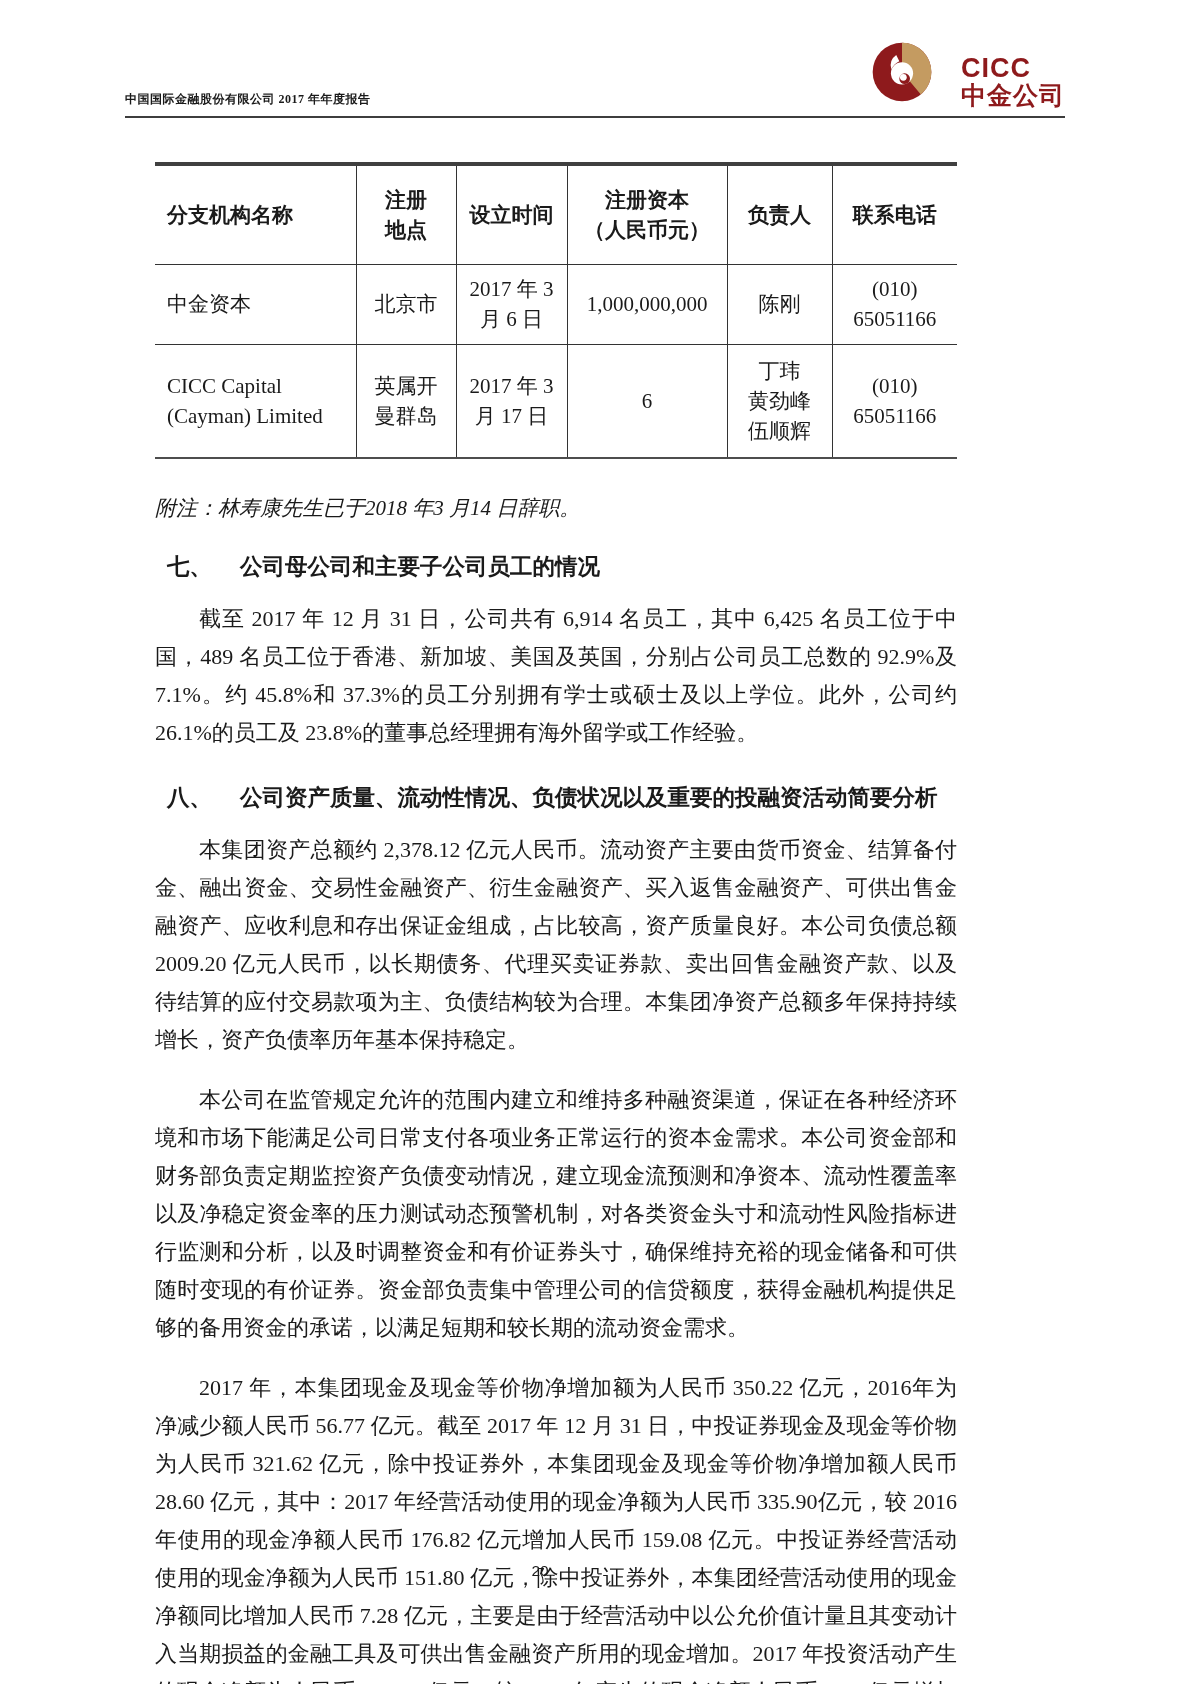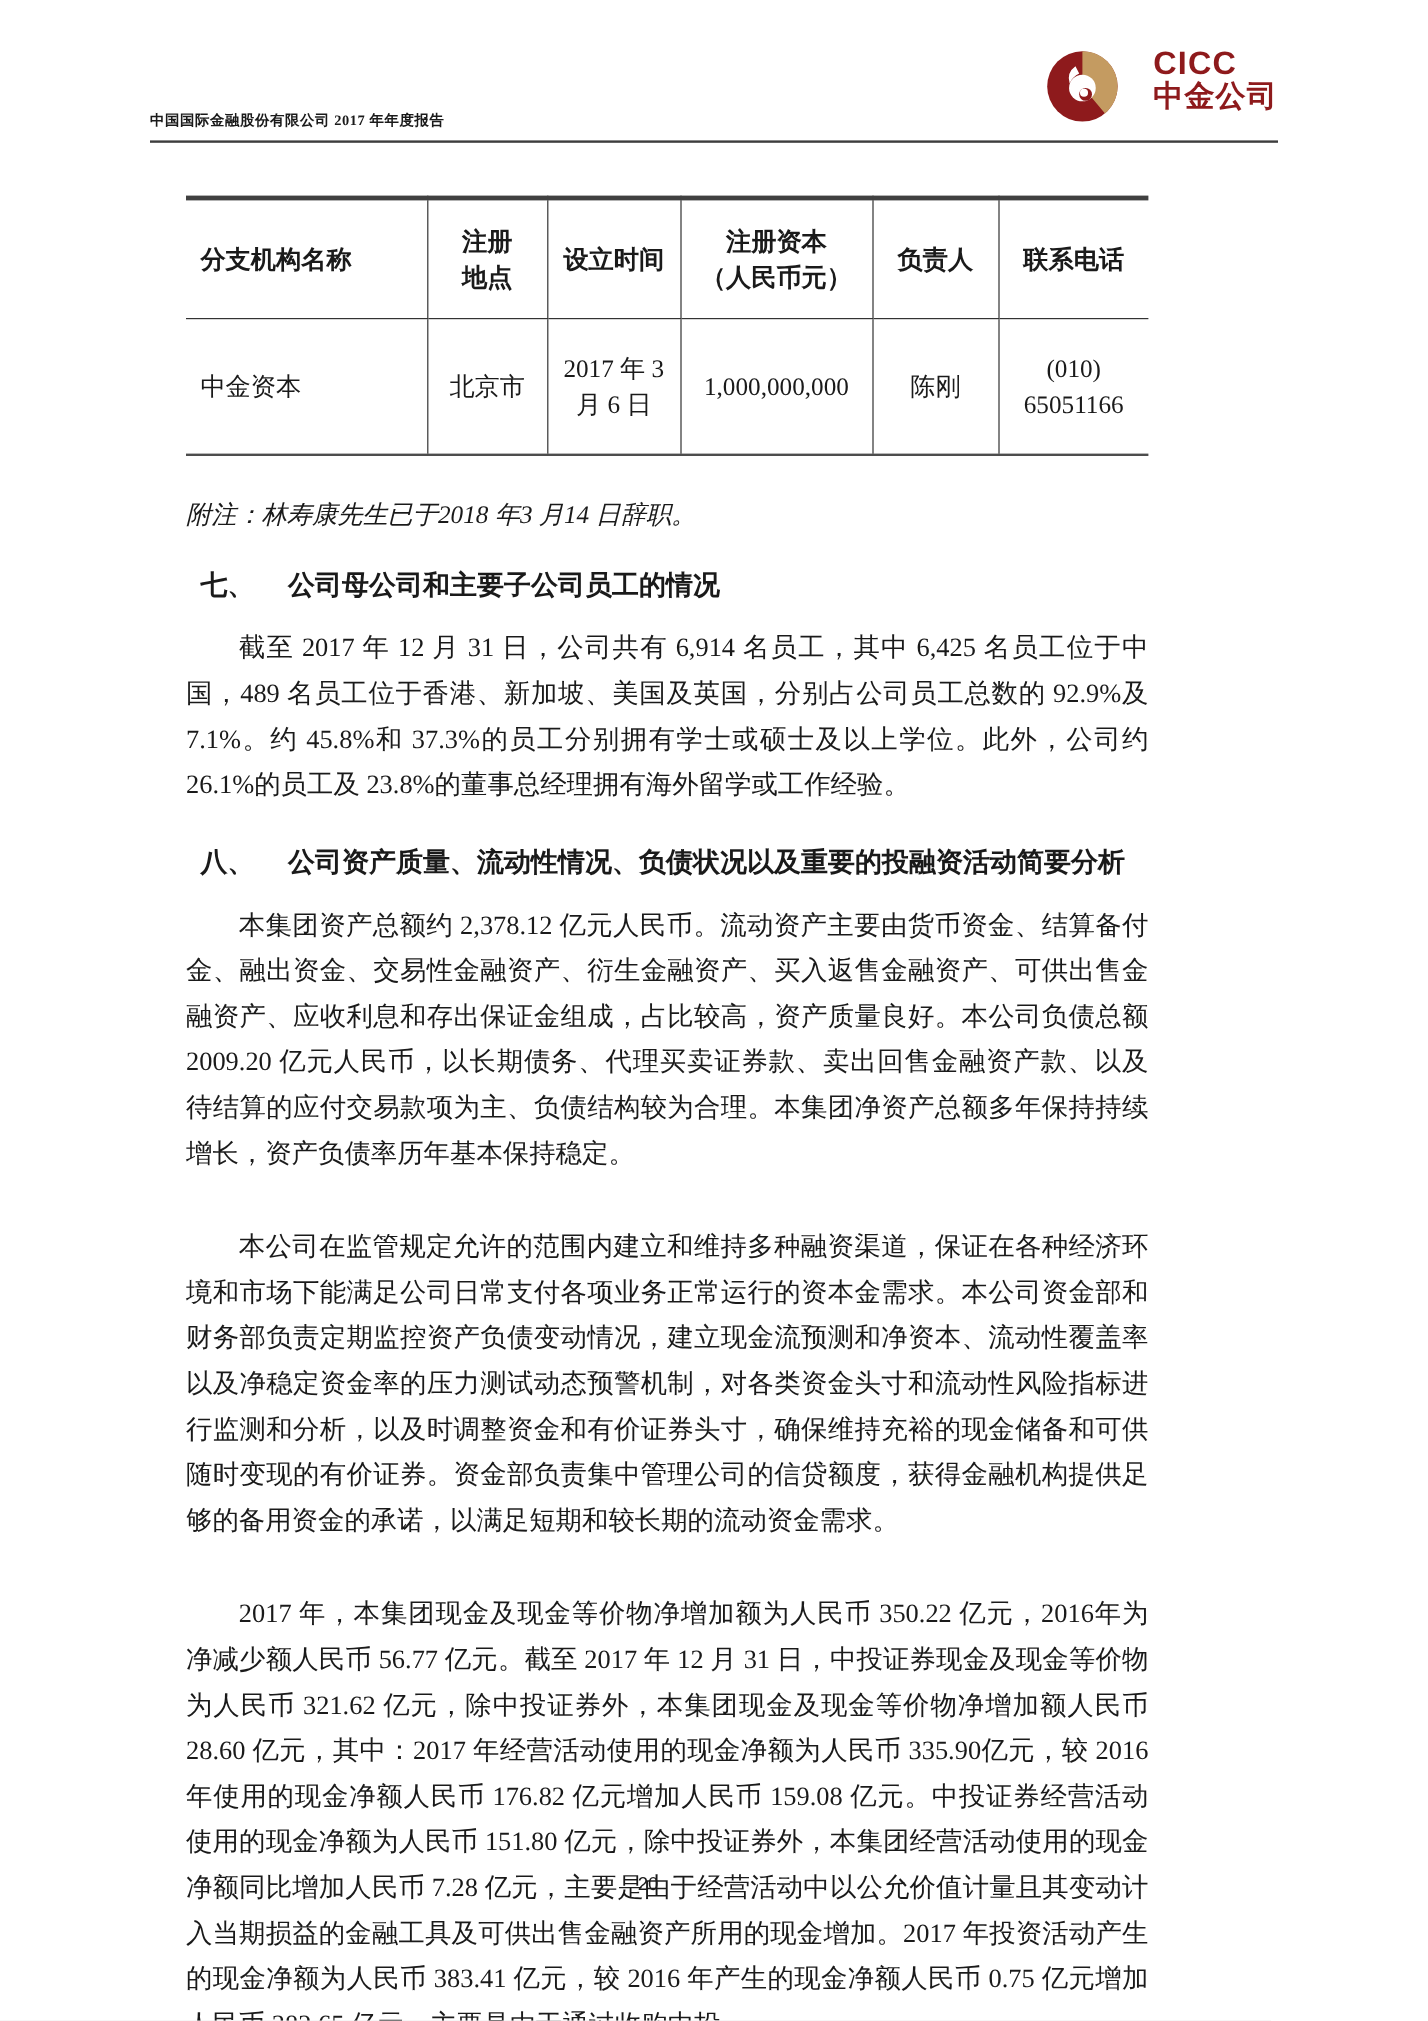--- a/index.html
+++ b/index.html
@@ -29,21 +29,21 @@
     padding-bottom:6px;
   }
   .hdr-title{
     font-family:"Liberation Serif", serif;
     font-weight:bold;
     font-size:12px;
     letter-spacing:.5px;
     padding-bottom:2px;
   }
   .logo{
-    display:flex;align-items:flex-start;gap:27px;
+    display:flex;align-items:flex-end;gap:27px;
     padding-bottom:2px;
   }
   .logo-text{line-height:1.02;color:var(--brand-red);font-weight:bold;}
   .logo-text .en{font-size:27px;letter-spacing:1px;display:block;}
   .logo-text .cn{font-size:25px;letter-spacing:1px;display:block;}
   
   .bodycol{
     width:802px;
     margin-left:155px;
     font-family:"Liberation Serif", serif;
@@ -91,21 +91,21 @@
     font-size:22.5px;
     line-height:40px;
     padding-left:12px;
   }
   .para{
     margin-top:13px;
     text-align:justify;
     text-justify:inter-ideograph;
     text-indent:2em;
   }
-  .para.gap{margin-top:40px;}
+  .para.gap{margin-top:22px;}
   
   .pageno{
     position:absolute;
     left:139px;width:802px;
     bottom:104px;
     text-align:center;
     font-size:15.5px;
     font-family:"Liberation Sans", sans-serif;
   }
 </style>
@@ -161,20 +161,34 @@
         <tr>
           <td>中金资本</td>
           <td>北京市</td>
           <td>2017 年 3
 月 6 日</td>
           <td>1,000,000,000</td>
           <td>陈刚</td>
           <td>(010)
 65051166</td>
         </tr>
+        <tr>
+          <td>CICC Capital
+(Cayman) Limited</td>
+          <td>英属开
+曼群岛</td>
+          <td>2017 年 3
+月 17 日</td>
+          <td>6</td>
+          <td>丁玮
+黄劲峰
+伍顺辉</td>
+          <td>(010)
+65051166</td>
+        </tr>
       </tbody>
     </table>
 
     <div class="footnote">附注：林寿康先生已于2018 年3 月14 日辞职。</div>
 
     <div class="sec-h">
       <span>七、</span>
       <span>公司母公司和主要子公司员工的情况</span>
     </div>
     <p class="para">截至 2017 年 12 月 31 日，公司共有 6,914 名员工，其中 6,425 名员工位于中国，489 名员工位于香港、新加坡、美国及英国，分别占公司员工总数的 92.9%及 7.1%。约 45.8%和 37.3%的员工分别拥有学士或硕士及以上学位。此外，公司约 26.1%的员工及 23.8%的董事总经理拥有海外留学或工作经验。</p>

